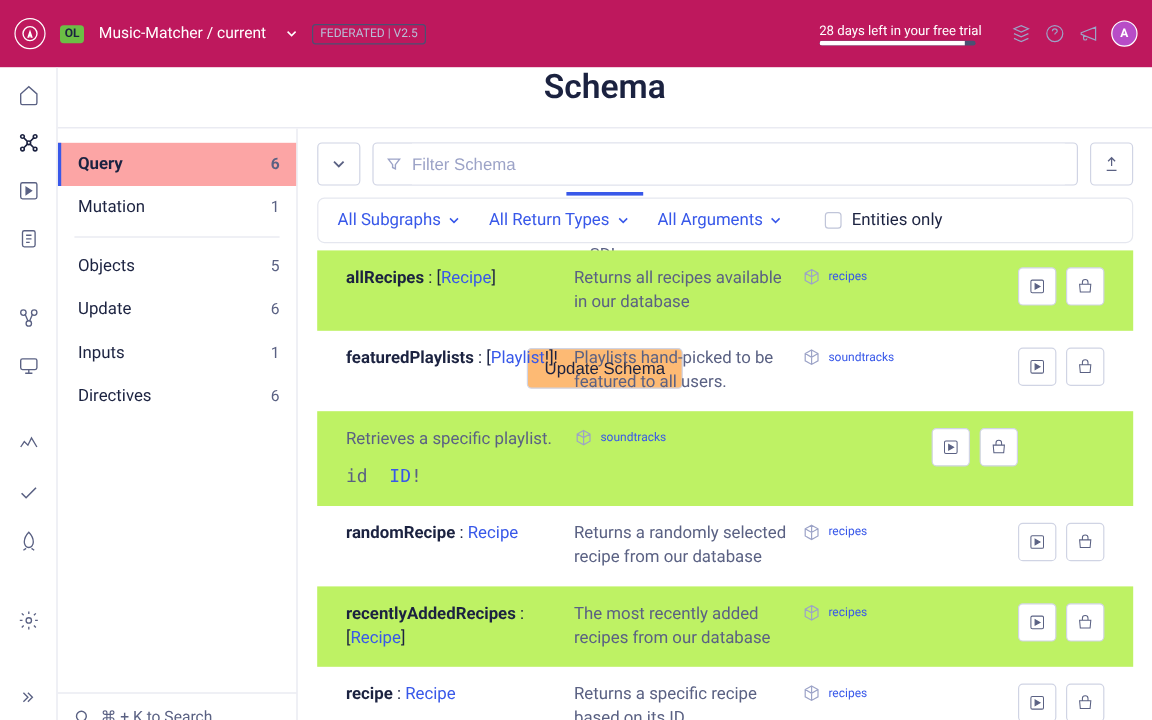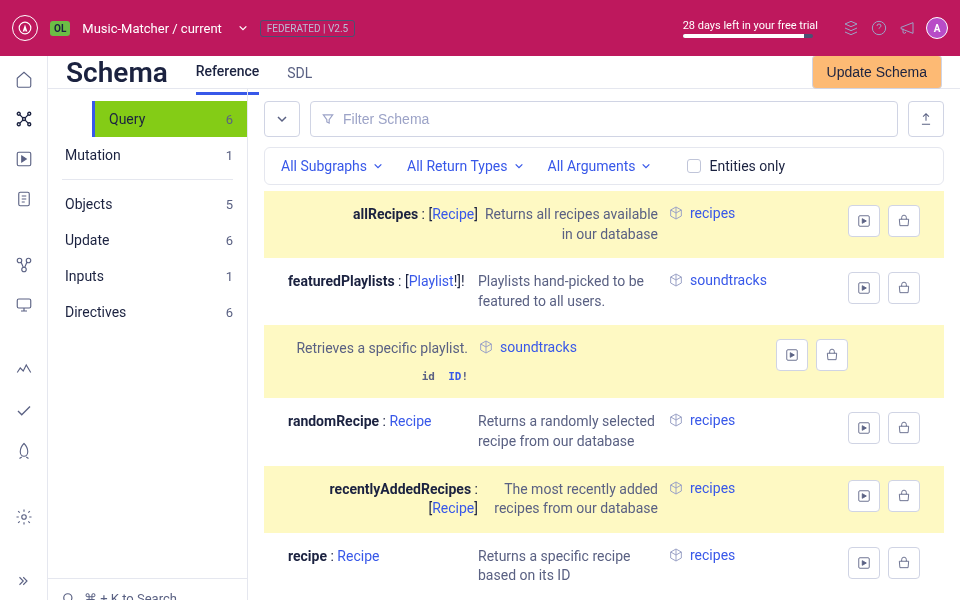--- a/index.html
+++ b/index.html
@@ -14,56 +14,56 @@
 .trial-bar-fill { height: 100%; background: #fff; }
 .topbar-icons { display: flex; gap: 10px; align-items: center; margin-left: 12px; }
 .topbar-icon { width: 18px; height: 18px; color: #9ca3c7; display: flex; align-items: center; justify-content: center; }
 .avatar { width: 22px; height: 22px; border-radius: 50%; background: #b84cc7; color: #fff; font-size: 10px; font-weight: 700; display: flex; align-items: center; justify-content: center; border: 1px solid #fff; }
 .main { display: flex; height: 562px; }
 .iconrail { width: 48px; border-right: 1px solid #e5e7ef; display: flex; flex-direction: column; align-items: center; padding-top: 12px; gap: 18px; }
 .rail-icon { width: 22px; height: 22px; color: #5a6183; display: flex; align-items: center; justify-content: center; cursor: pointer; }
 .rail-icon.active { color: #1b2240; }
 .rail-spacer { flex: 1; }
 .sidepanel { width: 200px; border-right: 1px solid #e5e7ef; display: flex; flex-direction: column; }
-.header-row { height: 33px; display: flex; align-items: center; padding: 0 18px; gap: 28px; border-bottom: 1px solid #e5e7ef; }
+.header-row { height: 51px; display: flex; align-items: center; padding: 0 18px; gap: 28px; border-bottom: 1px solid #e5e7ef; flex-direction: column; }
 .page-title { font-size: 28px; font-weight: 600; }
 .tab { font-size: 14px; color: #5a6183; padding: 14px 0 13px; cursor: pointer; }
 .tab.active { color: #1b2240; font-weight: 500; border-bottom: 3px solid #3858e9; }
 .header-spacer { flex: 1; }
 .update-btn { border: 1px solid #d0d4e4; background: #fdba74; border-radius: 4px; padding: 8px 14px; font-size: 14px; font-weight: 500; color: #1b2240; cursor: pointer; }
 .type-list { padding: 12px 0; flex: 1; overflow-y: auto; }
 .type-item { display: flex; align-items: center; justify-content: space-between; padding: 10px 14px; font-size: 14px; color: #1b2240; cursor: pointer; border-left: 3px solid transparent; }
-.type-item.active { background: #84cc16; border-left-color: #3858e9; font-weight: 400; margin-left: 44px; }
+.type-item.active { background: #fca5a5; border-left-color: #3858e9; font-weight: 700; }
 .type-count { color: #5a6183; font-size: 13px; }
 .type-divider { height: 1px; background: #e5e7ef; margin: 6px 14px; }
 .search-foot { padding: 12px 14px; border-top: 1px solid #e5e7ef; display: flex; align-items: center; gap: 8px; color: #5a6183; font-size: 13px; }
 .content { flex: 1; display: flex; flex-direction: column; overflow: hidden; }
 .content-body { padding: 12px 16px; overflow-y: auto; flex: 1; }
 .filter-row { display: flex; gap: 10px; margin-bottom: 10px; }
 .caret-box { width: 36px; height: 36px; border: 1px solid #d0d4e4; border-radius: 4px; display: flex; align-items: center; justify-content: center; cursor: pointer; }
 .filter-input-wrap { flex: 1; border: 1px solid #d0d4e4; border-radius: 4px; display: flex; align-items: center; padding: 0 10px; gap: 8px; }
 .filter-input { border: none; outline: none; flex: 1; font-size: 14px; color: #1b2240; height: 34px; }
 .filter-input::placeholder { color: #9ca3c7; }
 .export-btn { width: 36px; height: 36px; border: 1px solid #d0d4e4; border-radius: 4px; display: flex; align-items: center; justify-content: center; cursor: pointer; }
 .facet-bar { border: 1px solid #e5e7ef; border-radius: 6px; padding: 10px 16px; display: flex; align-items: center; gap: 24px; font-size: 14px; margin-bottom: 6px; }
 .facet { color: #3858e9; display: flex; align-items: center; gap: 6px; cursor: pointer; }
 .entities { display: flex; align-items: center; gap: 8px; color: #1b2240; margin-left: 12px; }
 .chk { width: 14px; height: 14px; border: 1px solid #c0c5d9; border-radius: 3px; }
 .table-head { display: grid; grid-template-columns: 190px 190px 180px auto; padding: 10px 24px; font-size: 11px; font-weight: 600; color: #5a6183; letter-spacing: 0.4px; }
 .table-head .act { text-align: right; }
 .field-row { display: grid; grid-template-columns: 190px 190px 180px auto; padding: 14px 24px; align-items: flex-start; gap: 0; }
-.field-row.odd { background: #fef9c3; text-align: right; }
+.field-row.odd { background: #bef264; }
 .field-name { font-size: 14px; color: #1b2240; line-height: 1.4; }
 .type-link { color: #3858e9; }
 .field-desc { font-size: 14px; color: #5a6183; line-height: 1.4; padding-right: 10px; }
-.sub-link { color: #3858e9; font-size: 14px; display: flex; align-items: center; gap: 6px; }
+.sub-link { color: #3858e9; font-size: 10px; display: flex; align-items: center; gap: 6px; }
 .sub-icon { width: 16px; height: 16px; color: #9ca3c7; }
 .actions { display: flex; gap: 8px; justify-content: flex-end; }
 .act-btn { width: 32px; height: 32px; border: 1px solid #d0d4e4; border-radius: 4px; background: #fff; display: flex; align-items: center; justify-content: center; cursor: pointer; flex-shrink: 0; }
-.arg-line { font-family: ui-monospace, Menlo, monospace; font-size: 11px; color: #5a6183; margin-top: 10px; font-weight: bold; }
+.arg-line { font-family: ui-monospace, Menlo, monospace; font-size: 15px; color: #5a6183; margin-top: 10px; }
 .arg-type { color: #3858e9; }
 .chev { width: 10px; height: 10px; }
 svg { display: block; }
 </style>
 </head>
 <body>
 
 <div class="topbar">
   <div class="topbar-logo">
     <svg width="14" height="14" viewBox="0 0 24 24" fill="none" stroke="currentColor" stroke-width="2">

